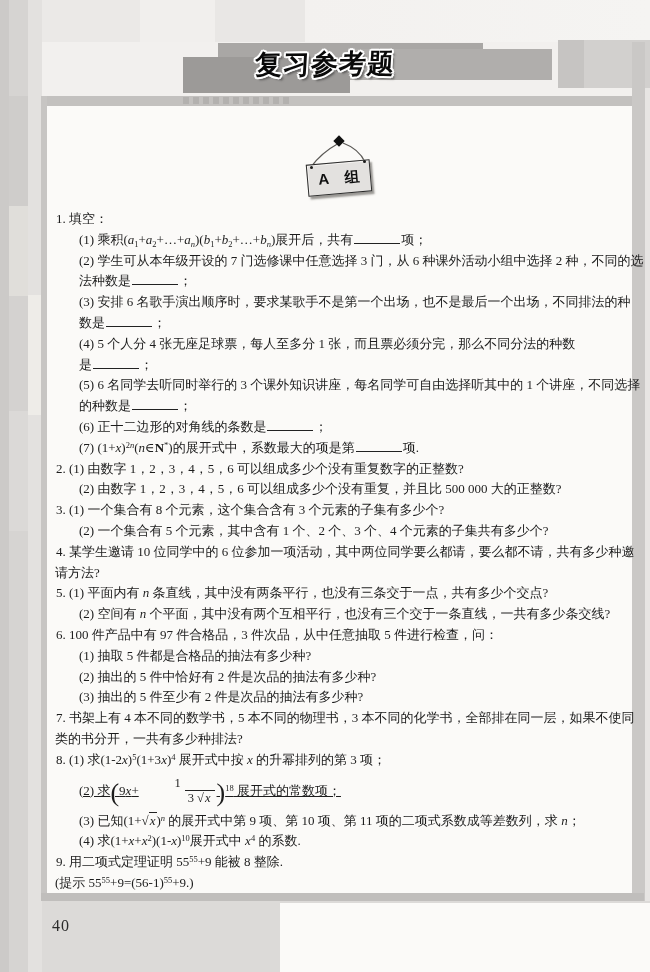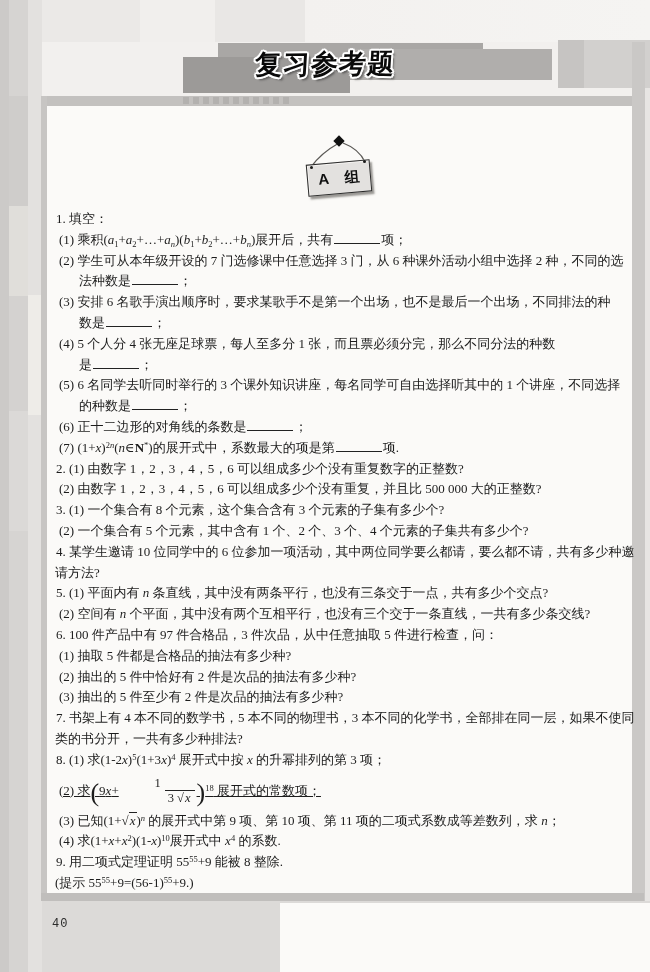--- a/index.html
+++ b/index.html
@@ -62,38 +62,38 @@
     display:flex;align-items:center;justify-content:center;}
   .sign-label{font-family:"Liberation Sans","DejaVu Sans",sans-serif;
     font-size:15px;font-weight:700;letter-spacing:6px;color:#111;padding-left:6px;}
   .nail{position:absolute;width:3px;height:3px;border-radius:50%;background:#1a1a1a;}
   .nail-l{left:11px;top:33px;} .nail-r{left:64px;top:27px;}
 
   
   .content{left:47px;top:106px;width:535px;height:787px;padding-top:103px;box-sizing:border-box;}
   .line{white-space:nowrap;height:20.8px;line-height:20.8px;font-size:13px;}
   .ind0{padding-left:9px;}
-  .ind1{padding-left:12px;}
+  .ind1{padding-left:32px;}
   .ind2{padding-left:32px;}
   .ind3{padding-left:8px;}
   .tall{height:40px;line-height:40px;text-decoration:underline;}
   i{font-style:italic;}
   b{font-weight:700;}
   sub,sup{font-size:8.5px;line-height:1;}
   sup{vertical-align:4px;}
   sub{vertical-align:-3px;}
   .blank{display:inline-block;width:46px;height:12px;border-bottom:1.2px solid #222;margin:0 1px;}
   .sq .ox{border-top:1px solid #222;padding:0 1px;}
   .bigp{font-size:26px;vertical-align:-6px;font-weight:400;}
   .frac{display:inline-block;vertical-align:middle;text-align:center;
     font-size:12.5px;line-height:1.15;margin:0 2px;position:relative;top:-1px;}
   .fn,.fd{display:block;padding:0 3px;}
   .fd{border-top:1px solid #222;margin-left:44px;}
 
-  .page-number{left:52px;top:917px;font-size:12px;color:#2b2b2b;letter-spacing:1px;font-family:Liberation Mono, monospace;}
+  .page-number{left:52px;top:917px;font-size:16px;color:#2b2b2b;letter-spacing:1px;}
 </style>
 </head>
 <body>
 
 <div class="abs top-banding"></div>
 <div class="abs upper-light"></div>
 <div class="abs bottom-gray"></div>
 <div class="abs strip-a"></div>
 <div class="abs strip-b"></div>
 <div class="abs strip-b1"></div>

